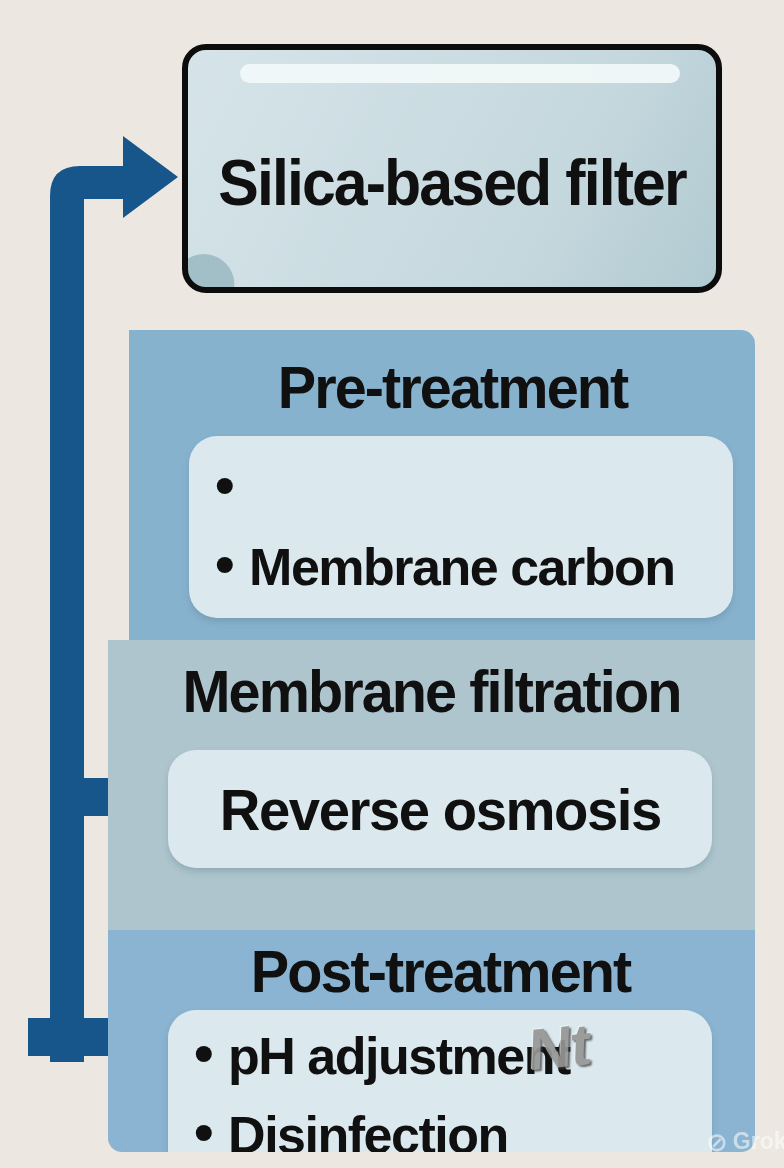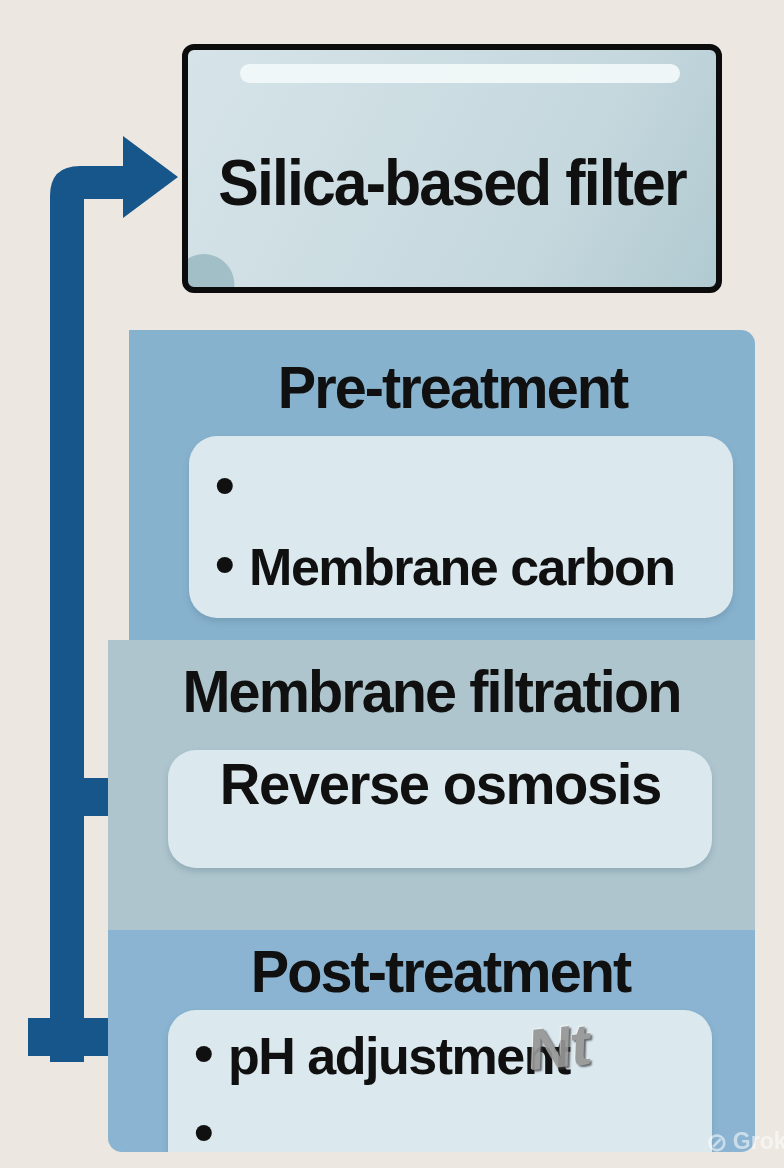--- a/index.html
+++ b/index.html
@@ -9,21 +9,21 @@
     font-family:"Liberation Sans","DejaVu Sans",sans-serif;
     color:var(--text,#101010);
   }
   .arrows{position:absolute;left:0;top:0;width:784px;height:1168px;}
   .arrows path{fill:var(--arrow,#17568a);}
 
   
   .top-box{
     position:absolute;left:182px;top:44px;width:540px;height:249px;
     box-sizing:border-box;border:6px solid var(--border-black,#0c0c0c);
-    border-radius:12px;
+    border-radius:24px;
     background:
       radial-gradient(circle at 3% 99%, var(--top-box-shadow,#a2bfc7) 0 30px, rgba(0,0,0,0) 31px),
       linear-gradient(118deg, var(--top-box-fill-light,#d6e4e9) 0%, var(--top-box-fill,#c5d8de) 68%, var(--top-box-shadow,#a2bfc7) 124%);
     display:flex;align-items:center;justify-content:center;
   }
   .gloss{
     position:absolute;left:52px;top:14px;width:440px;height:19px;border-radius:10px;
     background:var(--top-box-highlight,#f3f9fa);opacity:.9;
   }
   .top-label{
@@ -46,21 +46,21 @@
   .sec.mem  h2{padding-top:22px;}
   .sec.post h2{padding-top:12px;}
 
   .inner{
     position:absolute;left:60px;width:544px;border-radius:28px;
     background:var(--inner-box,#dbe9ef);
     box-shadow:0 4px 6px rgba(80,110,130,.28);
     box-sizing:border-box;
   }
   .inner.pre-box {top:106px;height:182px;padding:12px 0 0 24px;}
-  .inner.mem-box {top:110px;height:118px;display:flex;align-items:flex-start;justify-content:center;}
+  .inner.mem-box {top:110px;height:118px;display:flex;align-items:center;justify-content:center;}
   .inner.post-box{top:80px; height:172px;padding:6px 0 0 24px;}
 
   .li{display:flex;align-items:center;height:79px;font-size:52px;font-weight:bold;
       letter-spacing:-1.5px;line-height:1;white-space:nowrap;}
   .dot{font-size:56px;margin:0 16px 6px 2px;}
   .ro-label{font-size:58px;font-weight:bold;letter-spacing:-1.5px;white-space:nowrap;
       transform:scaleX(.97);}
 
   
   .ph-wrap{position:relative;display:inline-block;}
@@ -126,20 +126,21 @@
       <div class="inner post-box">
         <div class="li">
           <span class="dot">•</span>
           <span class="ph-wrap">
             <span>pH adjustment</span>
             <span class="artifact">Nt</span>
           </span>
         </div>
         <div class="li">
           <span class="dot">•</span>
+          <span>Disinfection</span>
         </div>
       </div>
     </section>
 
   </div>
 
   <div class="watermark">
     <span class="wm-logo">⊘</span>
     <span>Grok</span>
   </div>

